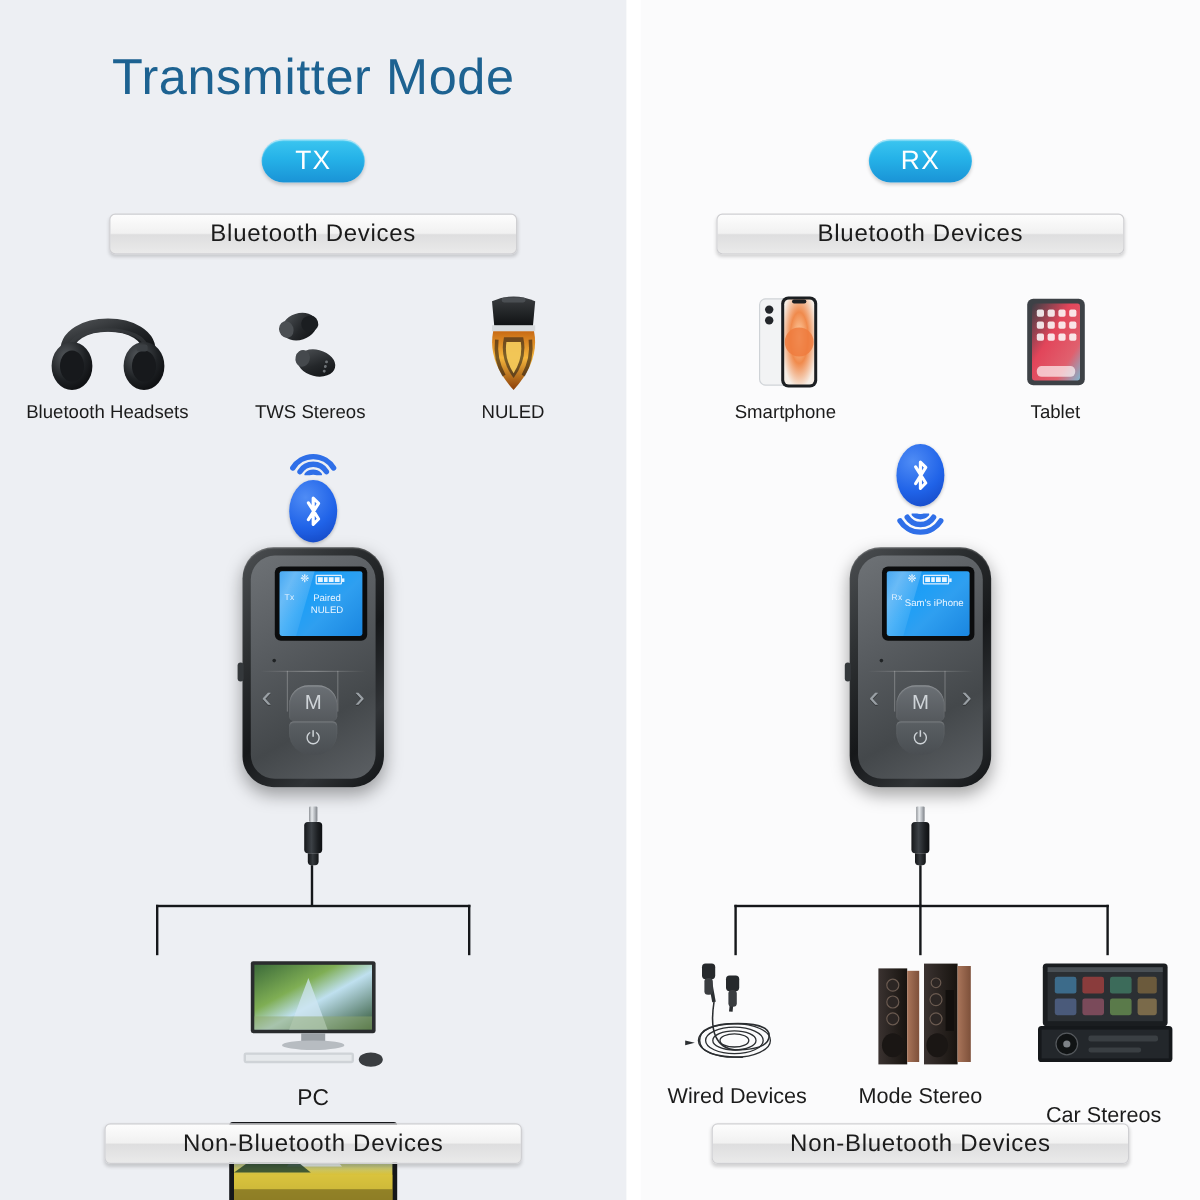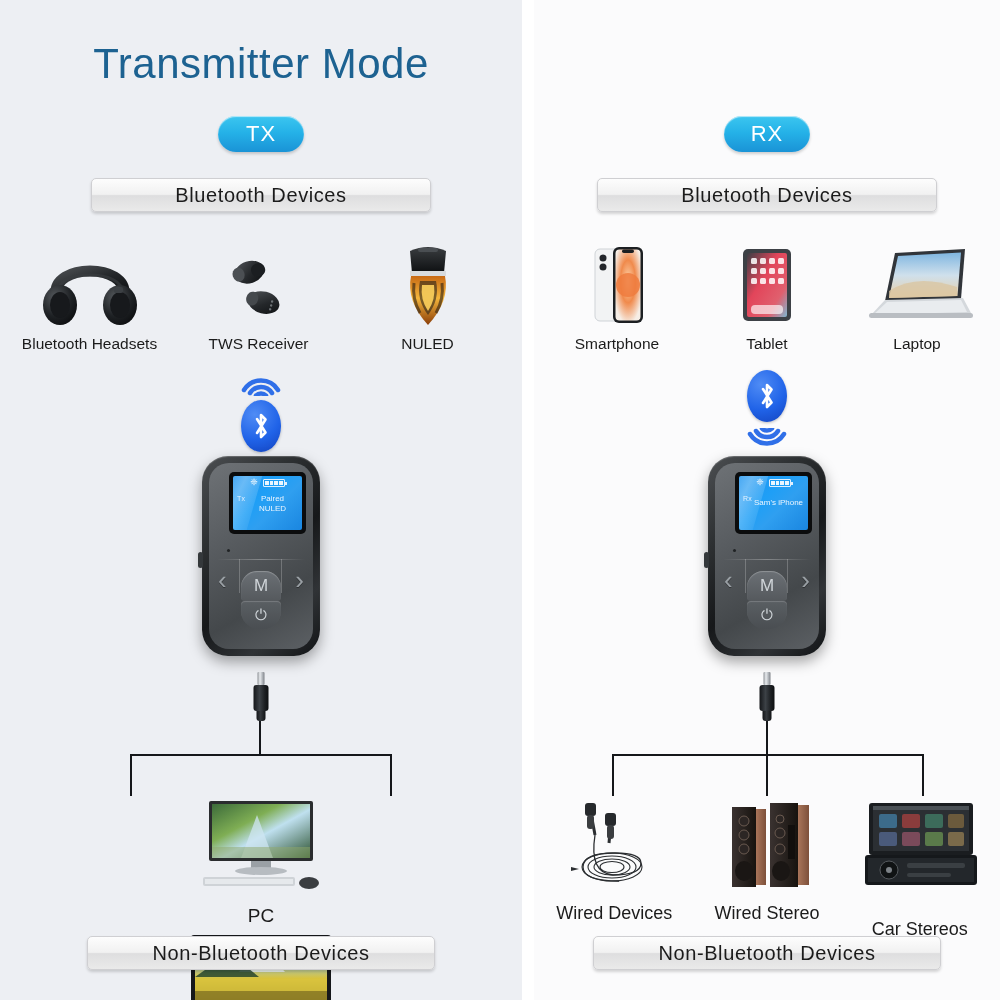--- a/index.html
+++ b/index.html
@@ -201,21 +201,21 @@
               </g>
               <g transform="translate(40,40) rotate(14)">
                 <ellipse cx="16" cy="12" rx="16" ry="11" fill="url(#ebA)"></ellipse>
                 <ellipse cx="4" cy="11" rx="6" ry="7" fill="#45494d"></ellipse>
                 <circle cx="24" cy="9" r="1.2" fill="#6d7276"></circle>
                 <circle cx="24" cy="13" r="1.2" fill="#6d7276"></circle>
                 <circle cx="24" cy="17" r="1.2" fill="#6d7276"></circle>
               </g>
             </svg>
           </div>
-          <div class="devcap">TWS Receiver</div>
+          <div class="devcap">TWS Stereos</div>
         </div>
 
         <div class="devcell">
           <div class="devart">
             <svg width="60" height="84" viewBox="0 0 60 84">
               <defs>
                 <linearGradient id="nuTop" x1="0" y1="0" x2="0" y2="1">
                   <stop offset="0" stop-color="#3a3d40"></stop>
                     <stop offset="1" stop-color="#0d0f11"></stop>
                 </linearGradient>
@@ -410,40 +410,20 @@
                   <rect x="33" y="35" width="6" height="6" rx="1.5"></rect>
                 <rect x="42" y="35" width="6" height="6" rx="1.5"></rect>
                   <rect x="51" y="35" width="6" height="6" rx="1.5"></rect>
               </g>
               <rect x="24" y="62" width="32" height="9" rx="4" fill="#ffffff" opacity=".65"></rect>
             </svg>
           </div>
           <div class="devcap">Tablet</div>
         </div>
 
-        <div class="devcell">
-          <div class="devart">
-            <svg width="112" height="84" viewBox="0 0 112 84">
-              <defs>
-                <linearGradient id="lpScr" x1="0" y1="0" x2="0" y2="1">
-                  <stop offset="0" stop-color="#7fb6e0"></stop>
-                    <stop offset="0.5" stop-color="#cfe0ec"></stop>
-                    <stop offset="1" stop-color="#e8cfa8"></stop>
-                </linearGradient>
-              </defs>
-              <path d="M24 58 L34 10 L104 6 L100 56 Z" fill="#31353a"></path>
-              <path d="M28 55 L37 13 L100 9.5 L96.5 53 Z" fill="url(#lpScr)"></path>
-              <path d="M28 48 Q55 30 96 44 L96 53 L28 55 Z" fill="#d9c49f" opacity=".75"></path>
-              <path d="M10 72 L24 57 L102 55 L110 70 Z" fill="#d4d8dc"></path>
-              <path d="M12 72 L26 59 L100 57 L106 69 Z" fill="#e9ecef"></path>
-              <rect x="8" y="70" width="104" height="5" rx="2.5" fill="#b9bdc2"></rect>
-            </svg>
-          </div>
-          <div class="devcap">Laptop</div>
-        </div>
 
       </div>
 
       <div class="btstack" style="top:370px;">
         <div class="btbadge">
           <svg width="20" height="32" viewBox="0 0 20 32">
             <path d="M6 9 L14.5 22.5 L10 27 L10 5 L14.5 9.5 L6 23" stroke="#ffffff" stroke-width="2.6" fill="none" stroke-linejoin="round" stroke-linecap="round"></path>
           </svg>
         </div>
         <svg width="44" height="24" viewBox="0 0 44 24" style="margin-top:6px;transform:rotate(180deg);">
@@ -541,21 +521,21 @@
               <ellipse cx="32" cy="76" rx="9" ry="10" fill="#1a1614"></ellipse>
               <rect x="58" y="8" width="28" height="84" fill="url(#spA)"></rect>
               <rect x="86" y="10" width="11" height="80" fill="url(#spB)"></rect>
               <rect x="76" y="30" width="7" height="34" fill="#120f0d"></rect>
               <circle cx="68" cy="24" r="4" fill="#2c2624" stroke="#6a5a50"></circle>
               <circle cx="68" cy="38" r="5" fill="#2c2624" stroke="#6a5a50"></circle>
               <circle cx="68" cy="54" r="5" fill="#2c2624" stroke="#6a5a50"></circle>
               <ellipse cx="69" cy="76" rx="9" ry="10" fill="#1a1614"></ellipse>
             </svg>
           </div>
-          <div class="devcap" style="margin-top:8px;font-size:18px;">Wired Stereo</div>
+          <div class="devcap" style="margin-top:8px;font-size:18px;">Mode Stereo</div>
         </div>
 
         <div class="devcell">
           <div class="devart" style="height:100px;">
             <svg width="130" height="100" viewBox="0 0 130 100">
               <rect x="14" y="8" width="104" height="52" rx="3" fill="#1a1d20"></rect>
               <rect x="18" y="14" width="96" height="42" fill="#2b2f33"></rect>
               <rect x="18" y="11" width="96" height="4" fill="#4a5055"></rect>
               <g>
                 <rect x="24" y="19" width="18" height="14" rx="2" fill="#3c6b8a"></rect>

